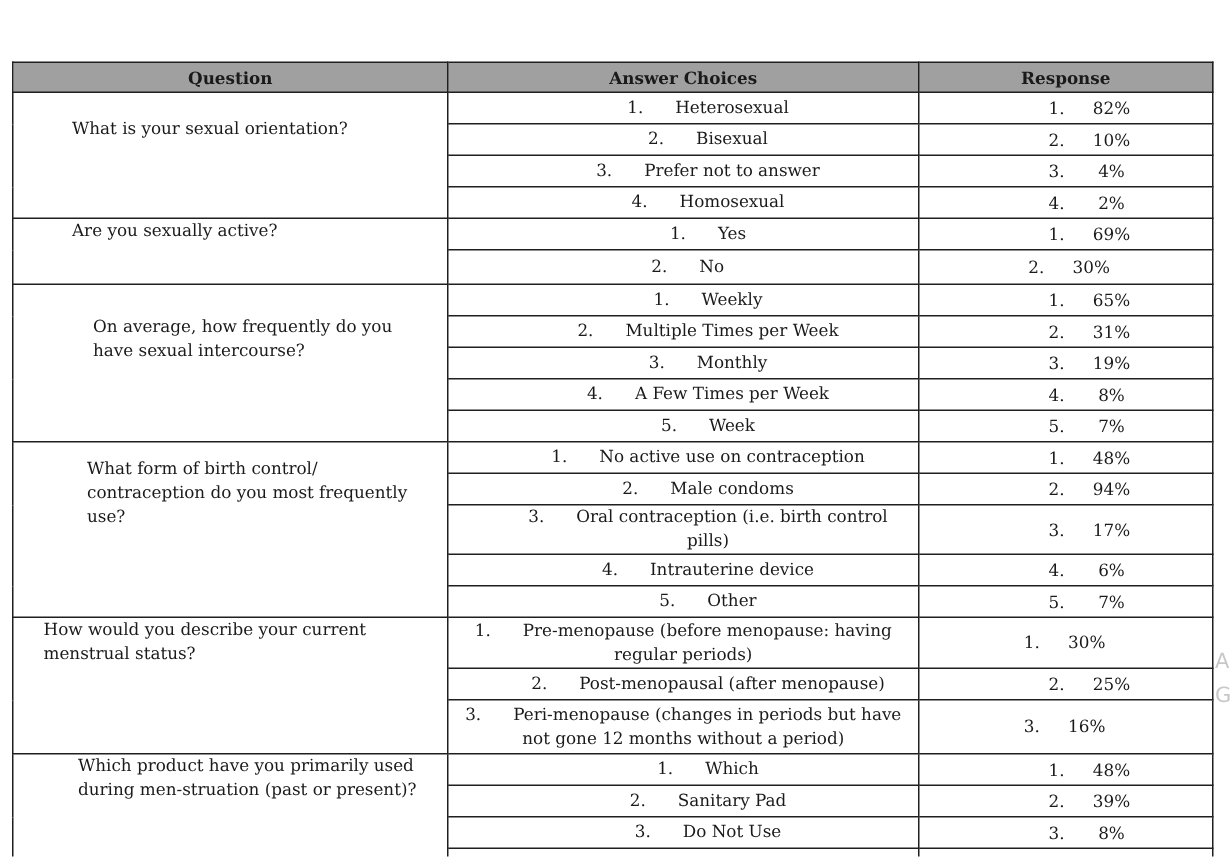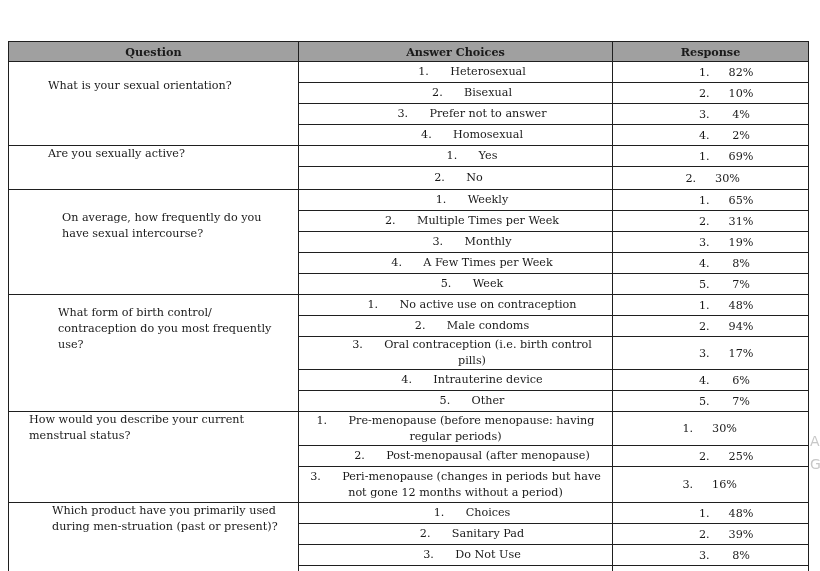--- a/index.html
+++ b/index.html
@@ -133,21 +133,21 @@
     </tr>
     <tr class="h36">
       <td class="a"><span class="num">3.</span><span>Peri-menopause (changes in periods but have not gone 12 months without a period)</span></td>
       <td class="r"><span class="rnum">3.</span><span class="rval">16%</span></td>
     </tr>
 
     <tr class="h22">
       <td class="q" rowspan="4">
           <div style="padding:0 4px">Which product have you primarily used during men-struation (past or present)?</div>
         </td>
-      <td class="a"><span class="num">1.</span><span>Choices</span></td>
+      <td class="a"><span class="num">1.</span><span>Which</span></td>
       <td class="r"><span class="rnum">1.</span><span class="rval">48%</span></td>
     </tr>
     <tr class="h22">
       <td class="a"><span class="num">2.</span><span>Sanitary Pad</span></td>
       <td class="r"><span class="rnum">2.</span><span class="rval">39%</span></td>
     </tr>
     <tr class="h22">
       <td class="a"><span class="num">3.</span><span>Do Not Use</span></td>
       <td class="r"><span class="rnum">3.</span><span class="rval">8%</span></td>
     </tr>

